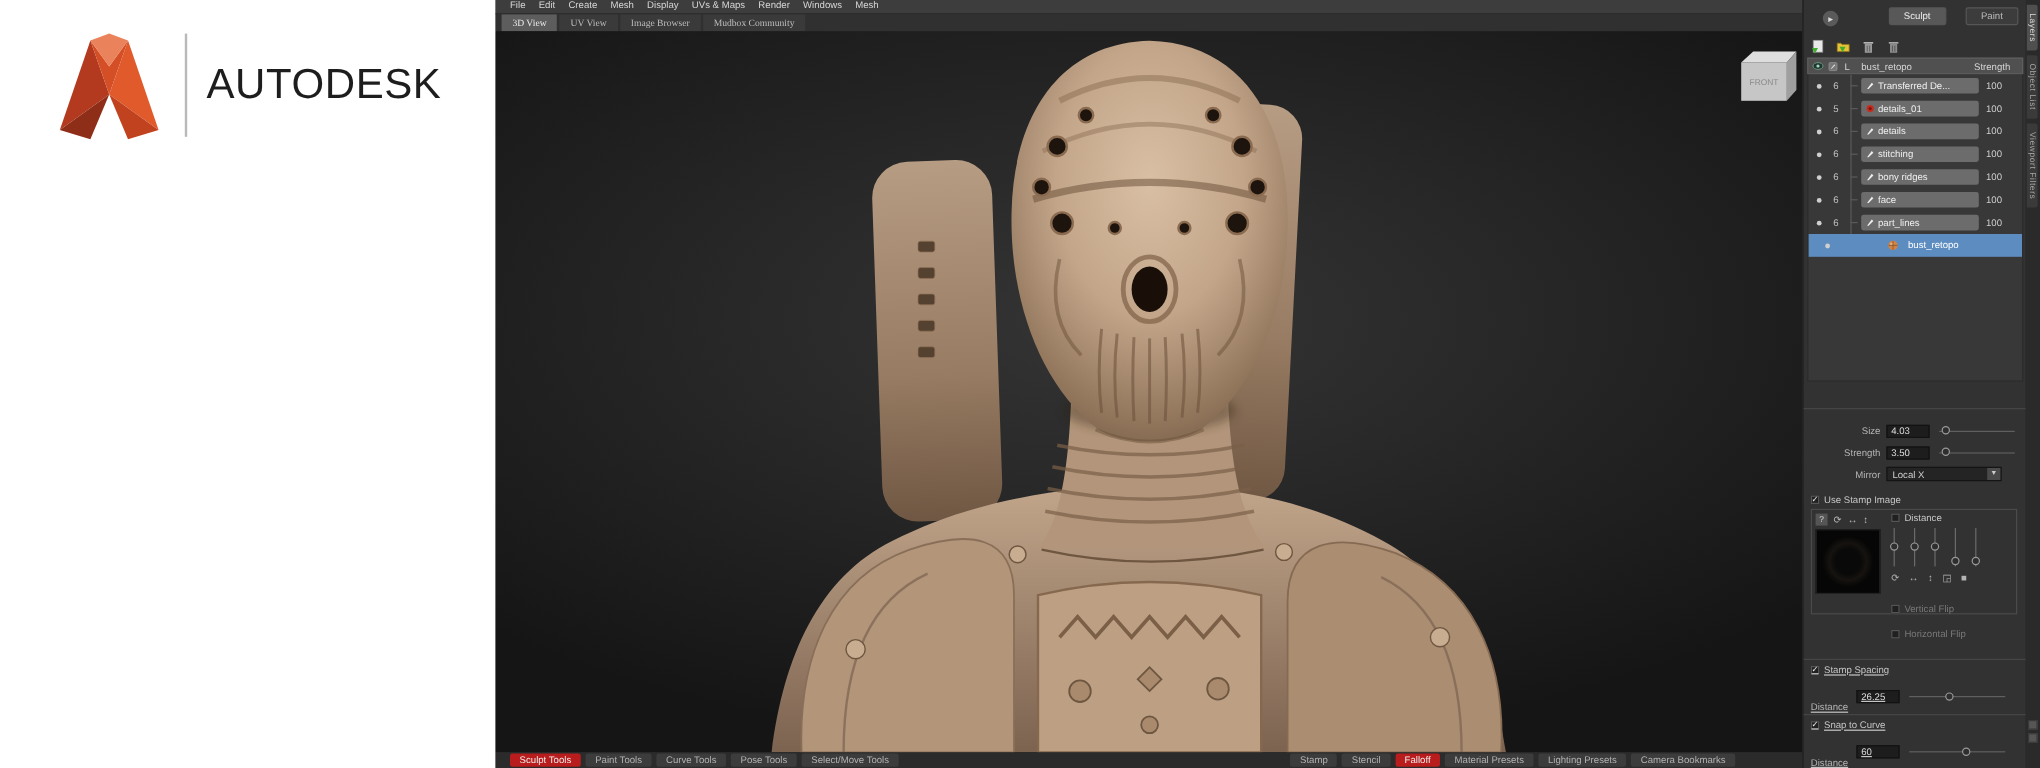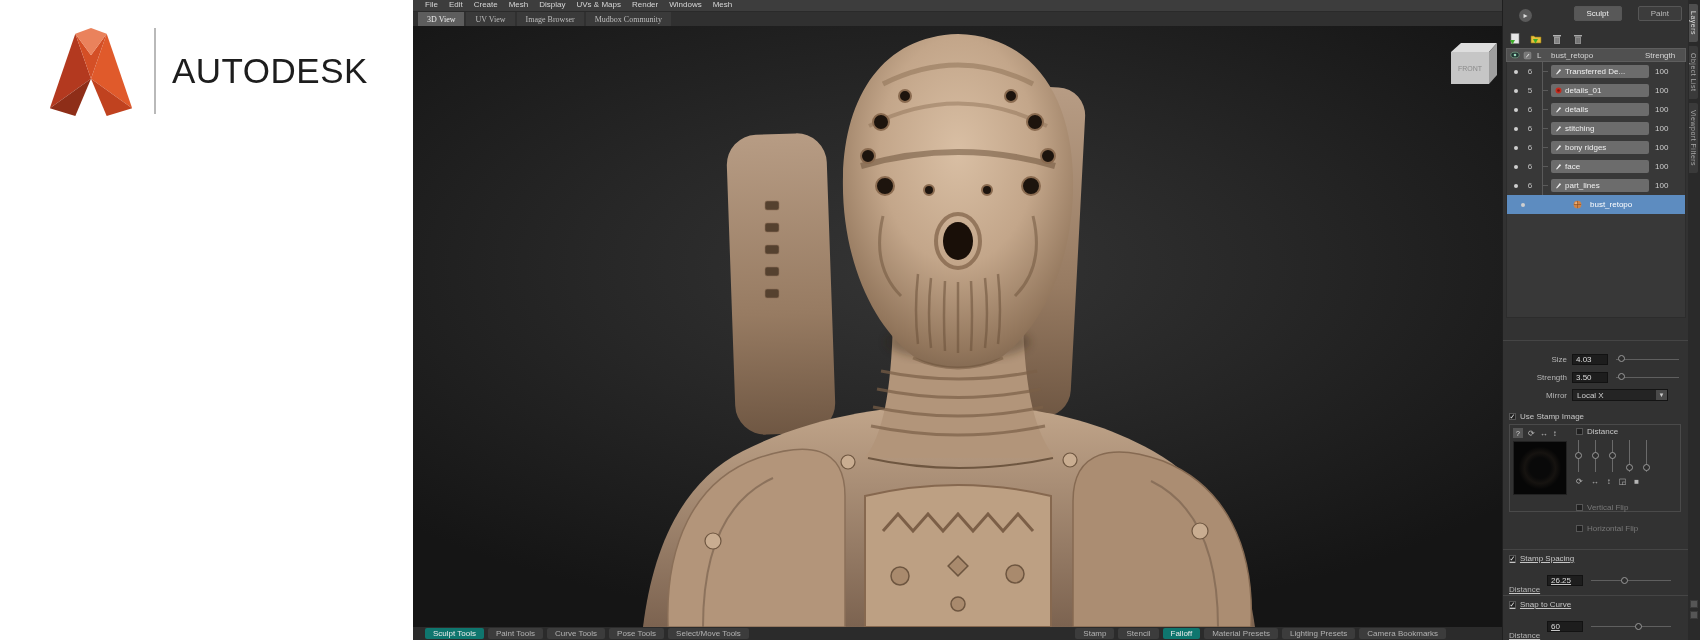--- a/index.html
+++ b/index.html
@@ -31,21 +31,21 @@
   
   .viewport { position:absolute; left:0; top:26px; width:1089px; height:601px;
               background:radial-gradient(ellipse 70% 60% at 48% 40%, #353535 0%, #272727 45%, #151515 100%); overflow:hidden; }
   .bust-svg { position:absolute; left:0; top:0; width:1089px; height:601px; }
   .viewcube { position:absolute; left:1028px; top:12px; width:58px; height:50px; }
 
   
   .tray { position:absolute; left:0; top:627px; width:1089px; height:13px; background:#2b2b2b;
           display:flex; align-items:center; gap:4px; padding:0 12px; font-size:8px; color:#b2b2b2; }
   .ttab { padding:1px 8px; background:#3c3c3c; border-radius:2px; white-space:nowrap; }
-  .ttab.active { background:#0f766e; color:#ededed; }
+  .ttab.active { background:#b91c1c; color:#ededed; }
   .tray-right { margin-left:auto; display:flex; gap:4px; margin-right:44px; }
 
   
   .rpanel { position:absolute; left:1089px; top:0; width:186px; height:640px; background:#323232;
             font-size:8px; color:#c6c6c6; border-left:1px solid #1f1f1f; }
   .panel-menu-btn { position:absolute; left:16px; top:9px; width:13px; height:13px; border-radius:50%;
                     background:#5a5a5a; color:#ddd; font-size:8px; display:flex; align-items:center; justify-content:center; }
   .rp-tabs { position:absolute; right:6px; top:6px; display:flex; gap:16px; }
   .rp-tab { padding:2px 12px; background:#3c3c3c; border:1px solid #565656; border-radius:2px; color:#bbb; }
   .rp-tab.active { background:#585858; color:#eee; }

